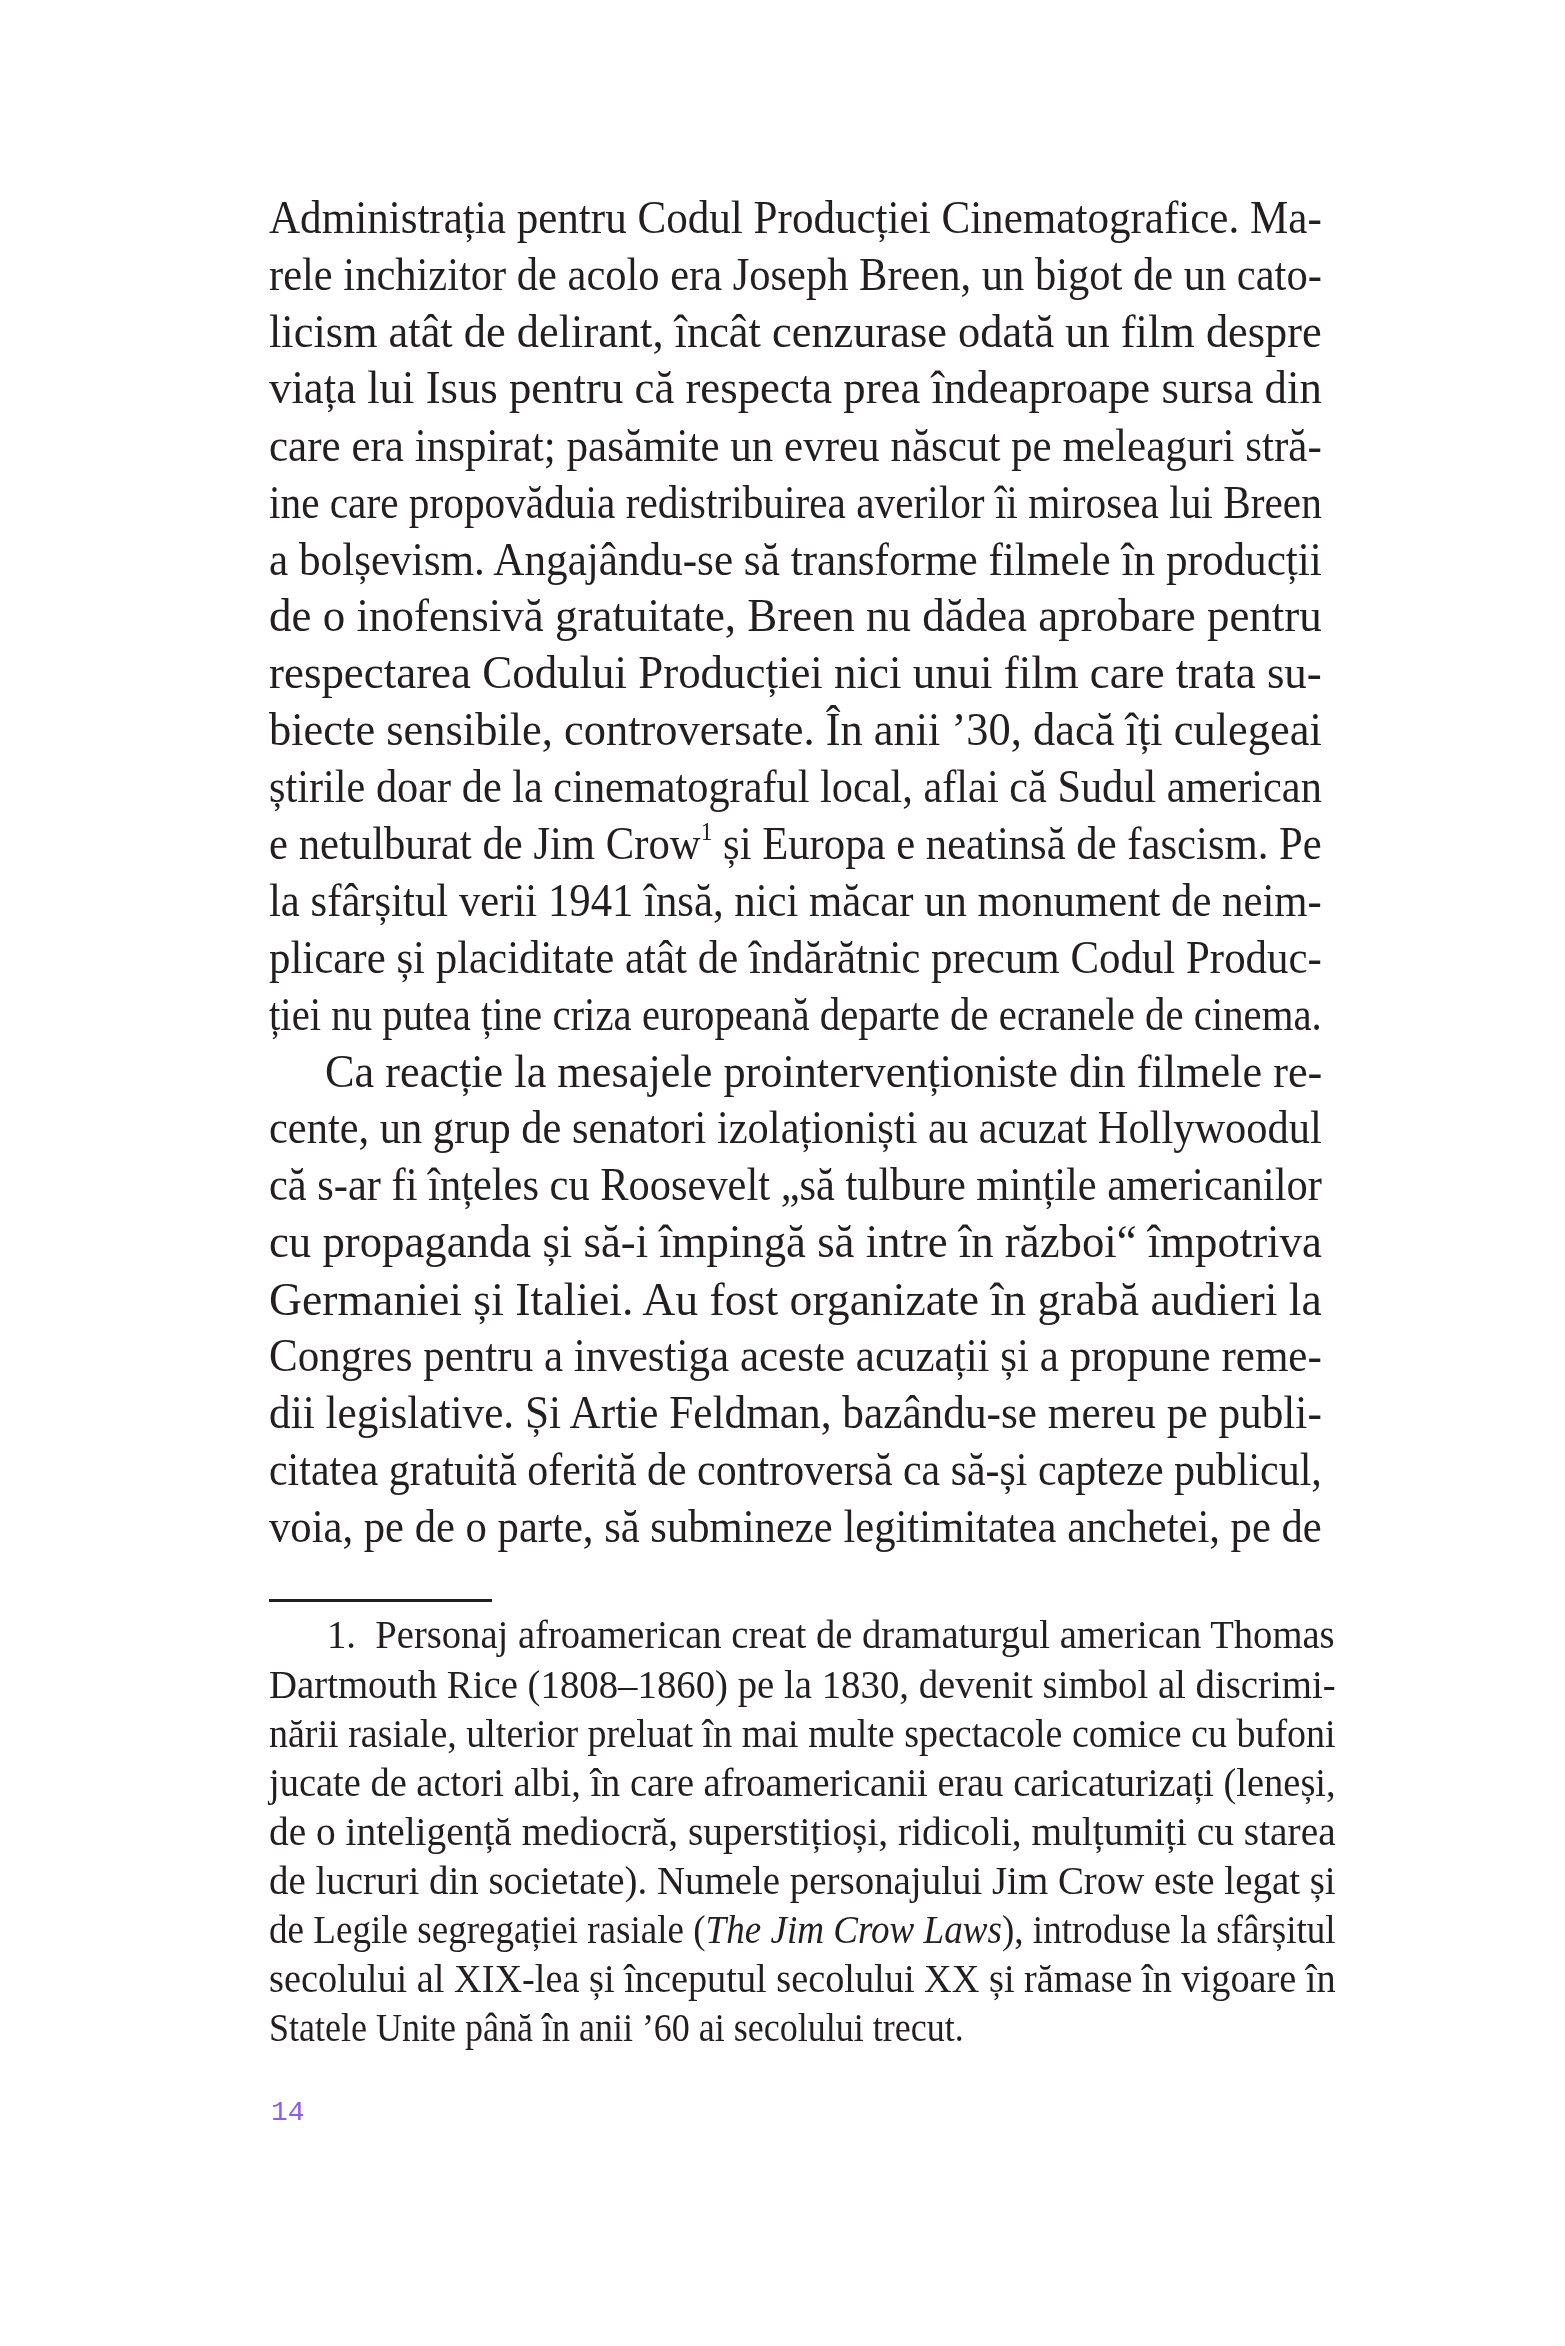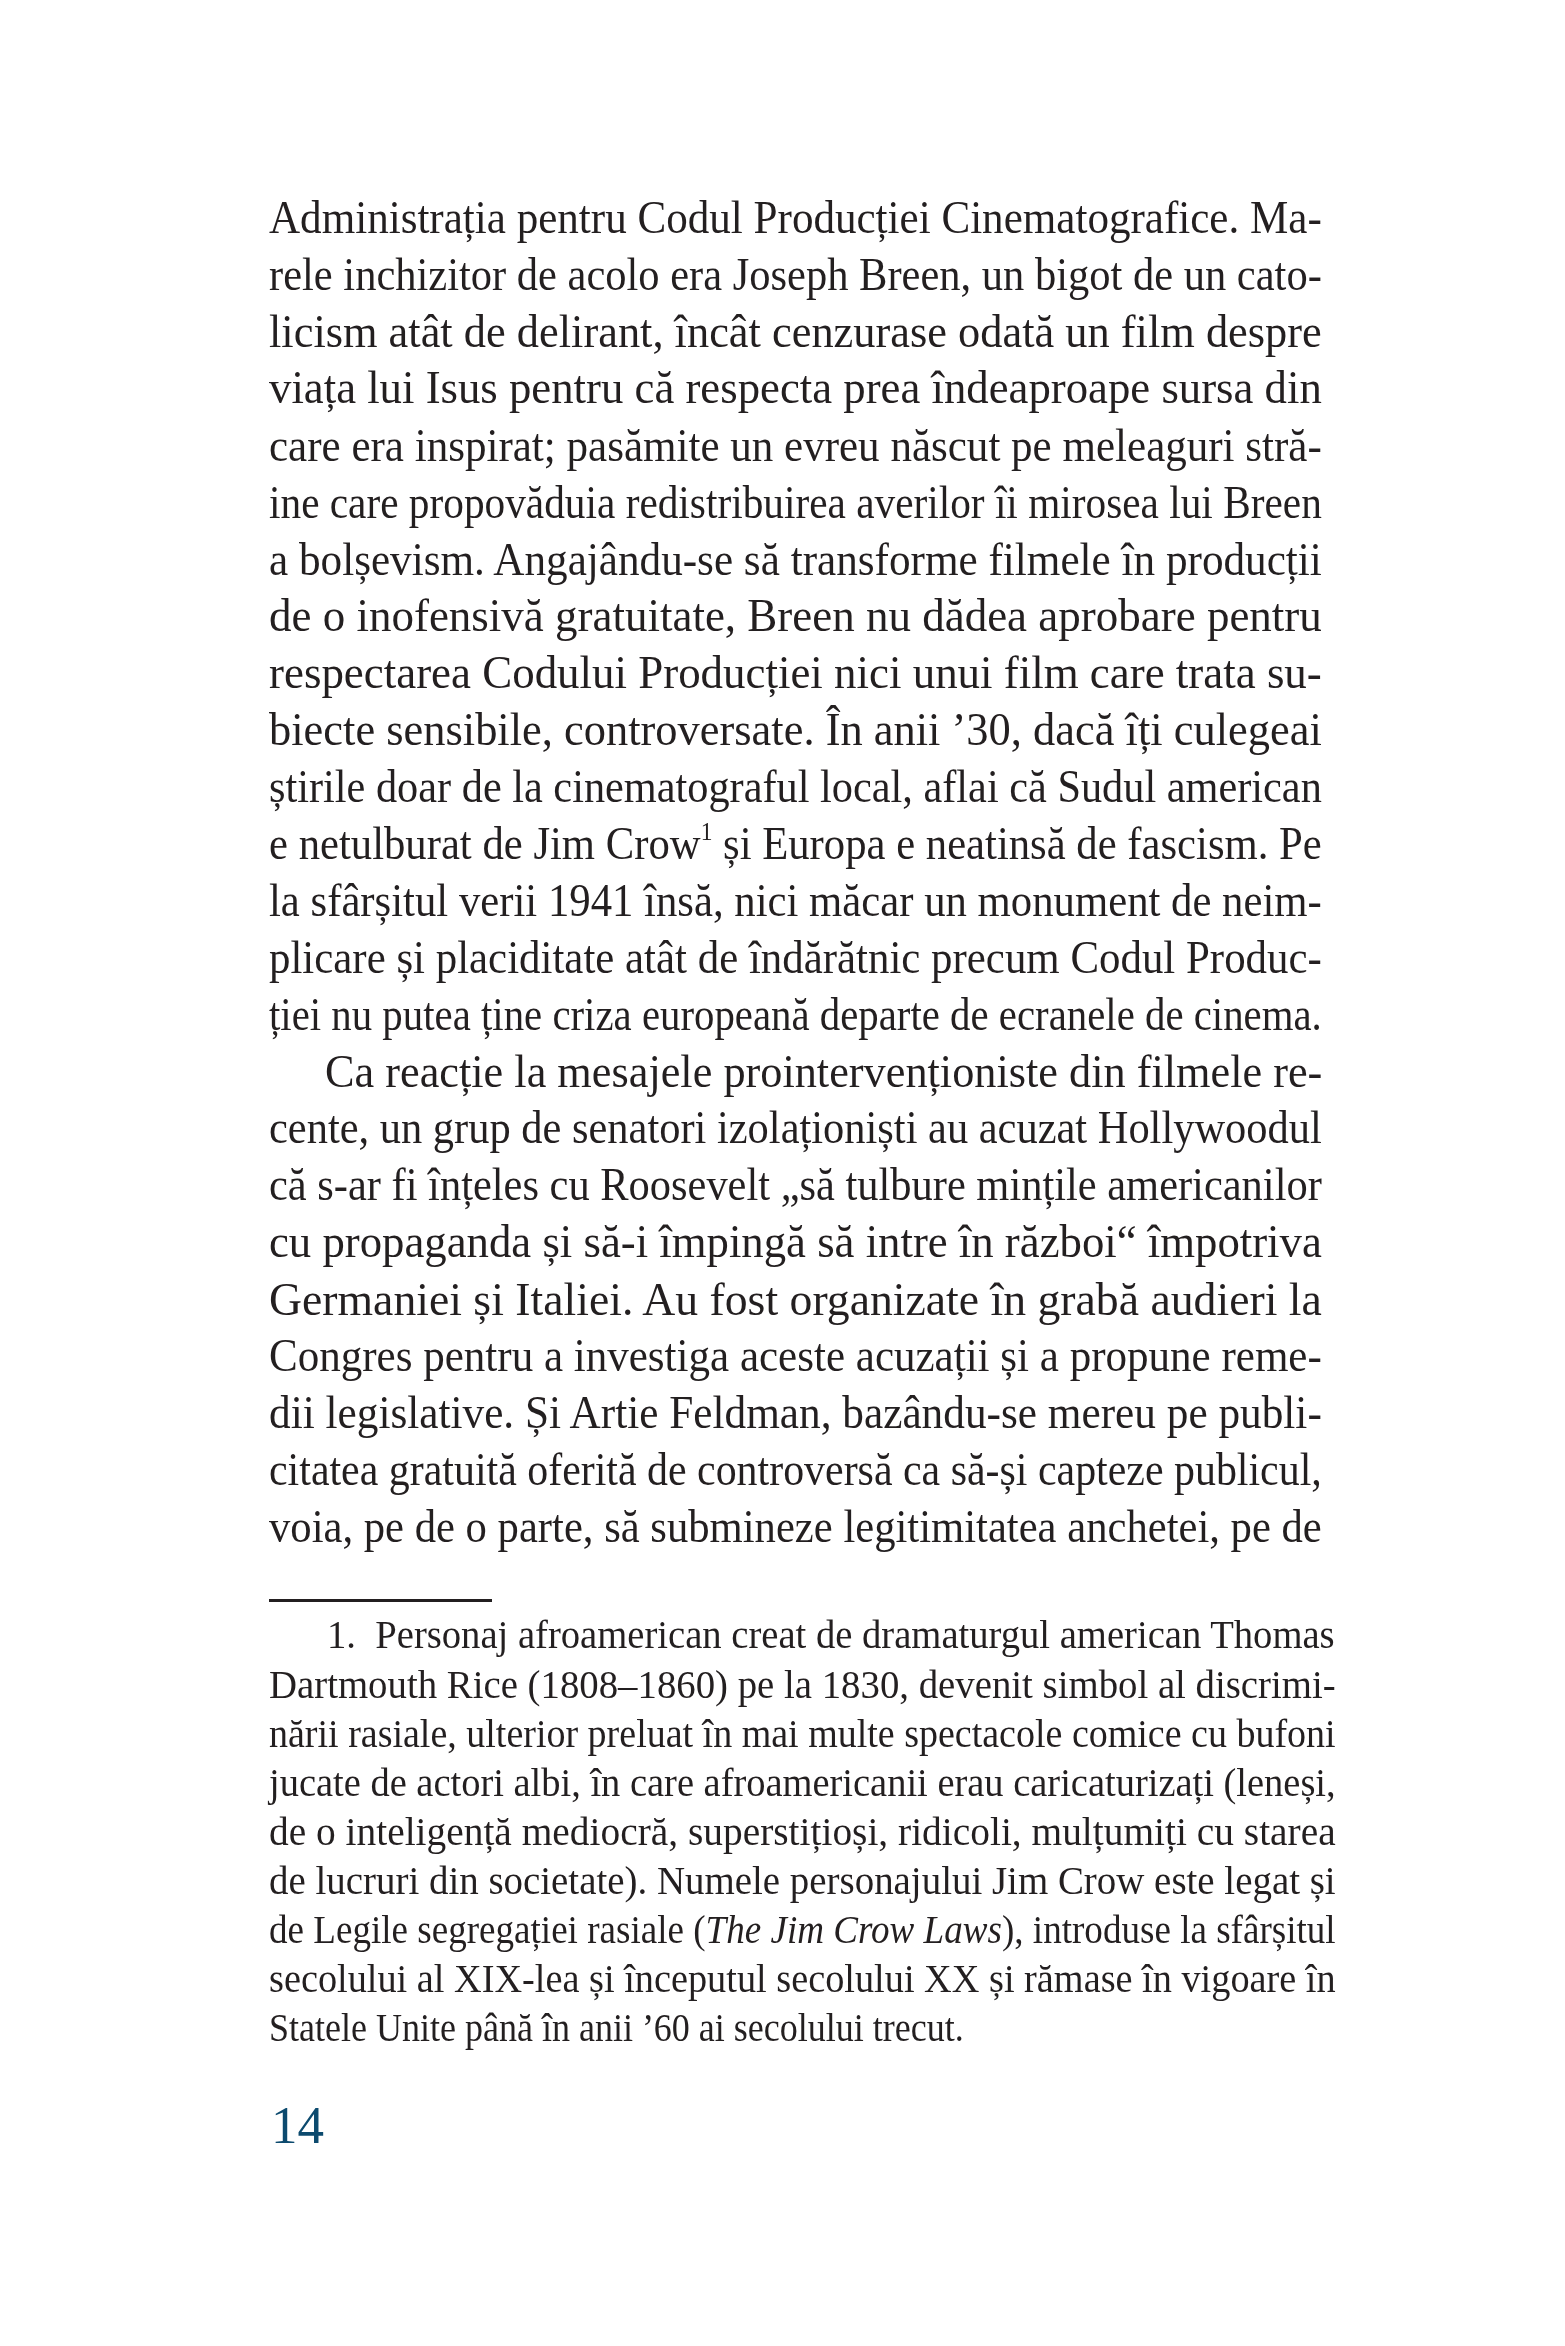--- a/index.html
+++ b/index.html
@@ -13,21 +13,21 @@
     color: #231f20;
     transform-origin: 0 0;
     line-height: 1;
   }
   .body-line { font-size: 47px; }
   .fn-line { font-size: 40px; }
   .sup { font-size: 0.55em; vertical-align: 0.75em; line-height: 0; }
   .rule { position: absolute; left: 269px; top: 1599px; width: 223px; height: 2.8px; background: #231f20; }
   .page-number {
     position: absolute; left: 271px; top: 2099px;
-    font-family: Liberation Serif, serif; font-size: 53px; color: #0c4a6e; line-height: 1;
+    font-family: Liberation Mono, monospace; font-size: 28px; color: #8b5cf6; line-height: 1;
   }
 </style>
 </head>
 <body>
 
 <div class="page">
 
   <div class="line body-line" style="top: 194px; transform: scaleX(0.916577);">Administrația pentru Codul Producției Cinematografice. Ma-</div>
   <div class="line body-line" style="top: 251px; transform: scaleX(0.904365);">rele inchizitor de acolo era Joseph Breen, un bigot de un cato-</div>
   <div class="line body-line" style="top: 308px; transform: scaleX(0.944649);">licism atât de delirant, încât cenzurase odată un film despre</div>

